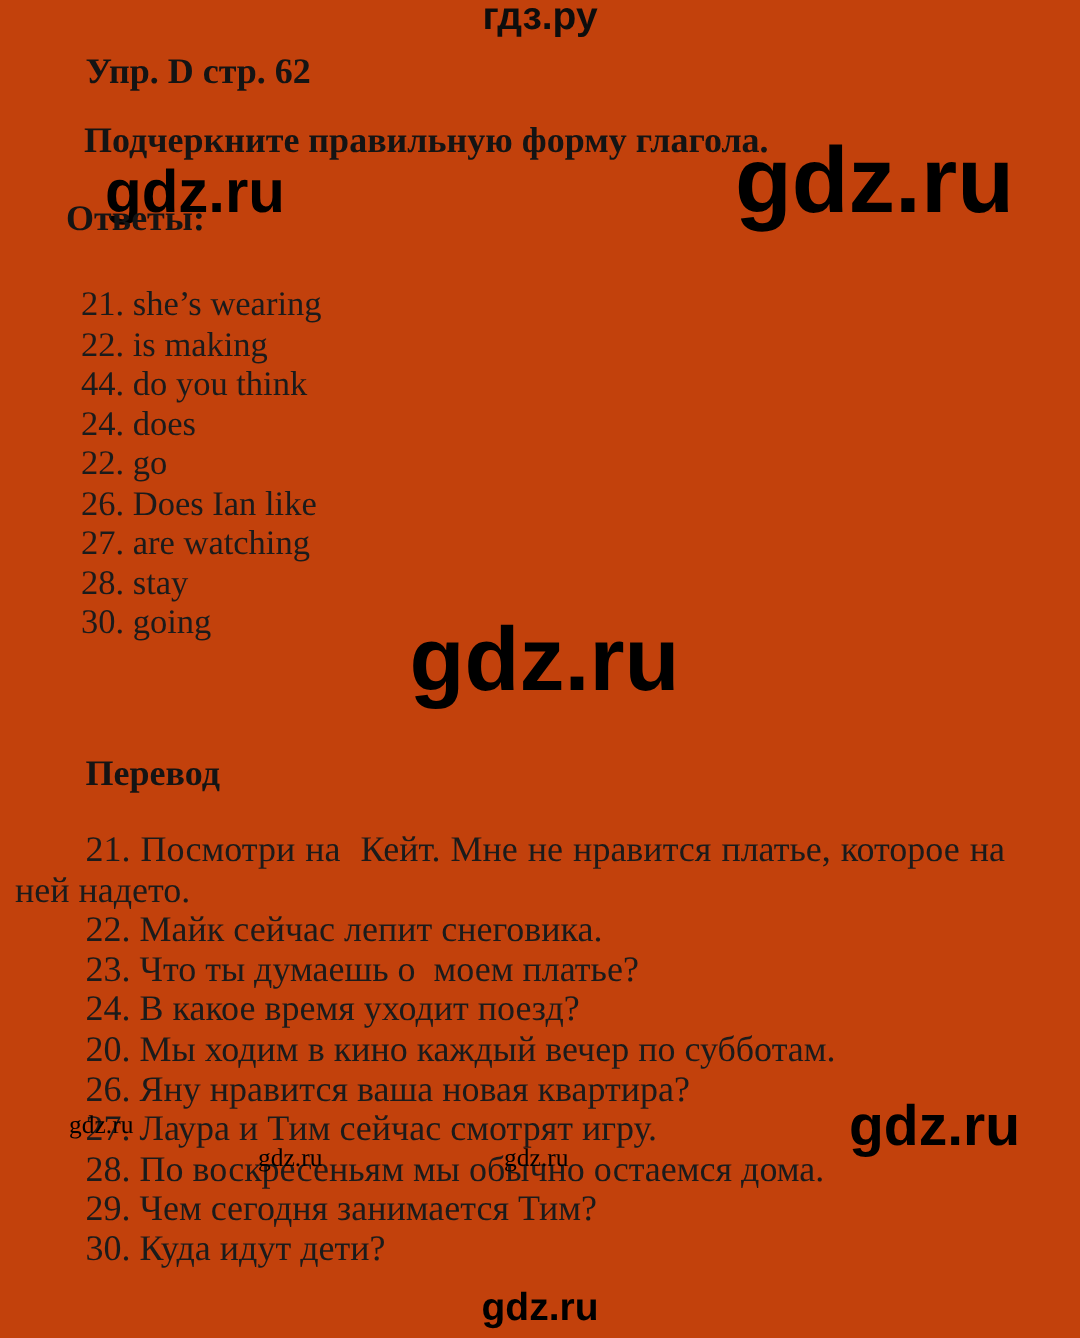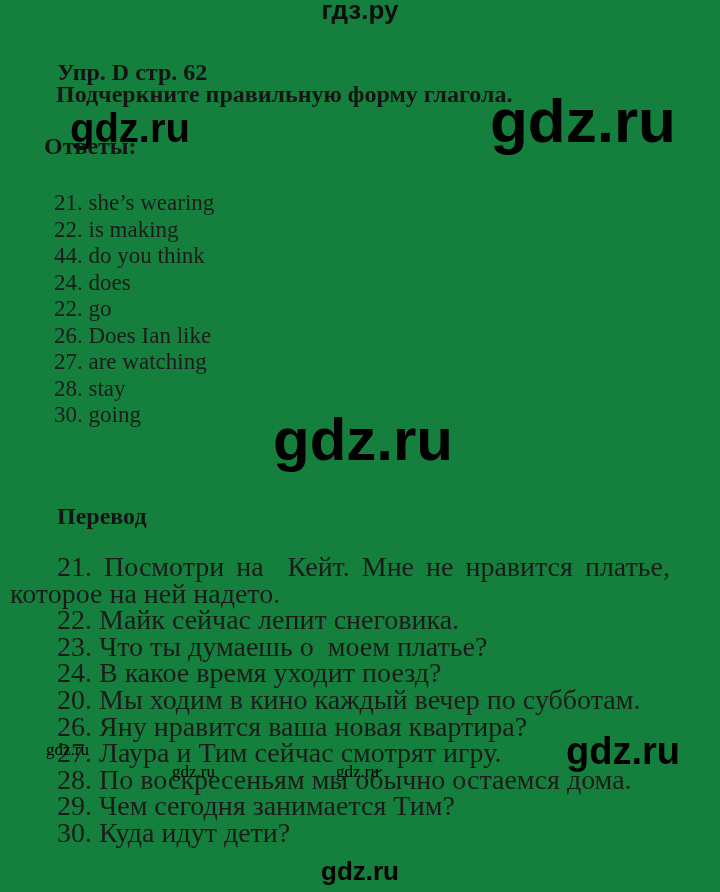--- a/index.html
+++ b/index.html
@@ -4,21 +4,21 @@
 <style>
   html, body { margin: 0; padding: 0; }
   body {
     width: 720px; height: 892px;
     background: #ffffff;
     overflow: hidden;
   }
   .sheet {
     position: relative;
     width: 720px; height: 892px;
-    background: #15803d;
+    background: #c2410c;
     font-family: "Liberation Serif", serif;
     color: #1b1b1b;
   }
   .brand {
     position: absolute;
     top: -3px; left: 0; right: 0;
     text-align: center;
     font-family: "Liberation Sans", sans-serif;
     font-weight: bold;
     font-size: 26px;
@@ -27,39 +27,39 @@
   }
   .h {
     position: absolute;
     margin: 0;
     font-weight: bold;
     font-size: 24px;
     line-height: 1.2;
     color: #141414;
     white-space: nowrap;
   }
-  .exercise        { left: 57px; top: 34px; margin-top: 24px;  }
+  .exercise        { left: 57px; top: 34px;  }
   .task            { left: 56px; top: 80px;  }
   .answers-label   { left: 44px; top: 132px; }
   .translation-label{ left: 57px; top: 502px; }
 
   .answers {
     position: absolute;
     left: 54px; top: 190px;
     font-size: 23px;
     line-height: 26.5px;
     color: #1b1b1b;
   }
   .answers .row { white-space: nowrap; }
 
   .translations {
     position: absolute;
     left: 10px; top: 554px;
     width: 700px;
-    font-size: 28px;
+    font-size: 24px;
     line-height: 26.6px;
     color: #1b1b1b;
   }
   .para {
     margin: 0;
     text-indent: 47px;
   }
   .para.justify {
     width: 660px;
     text-align: justify;

